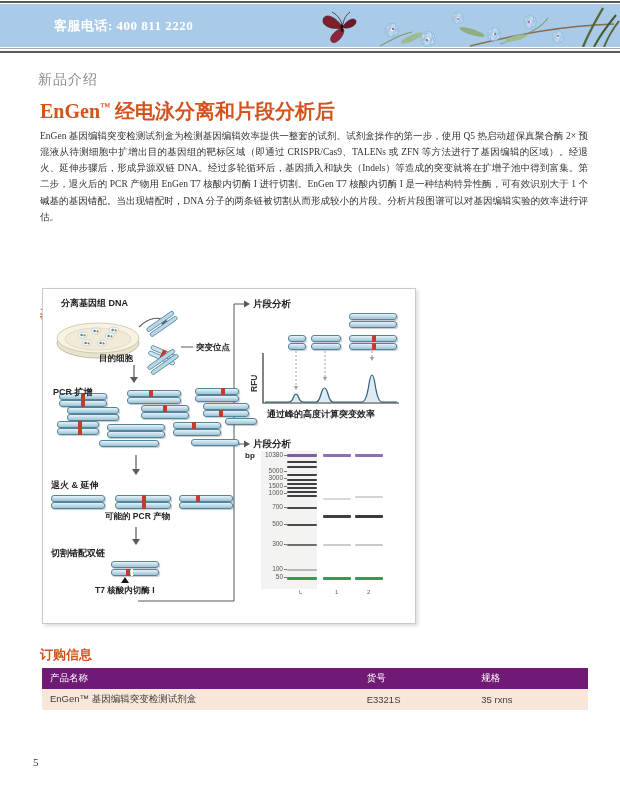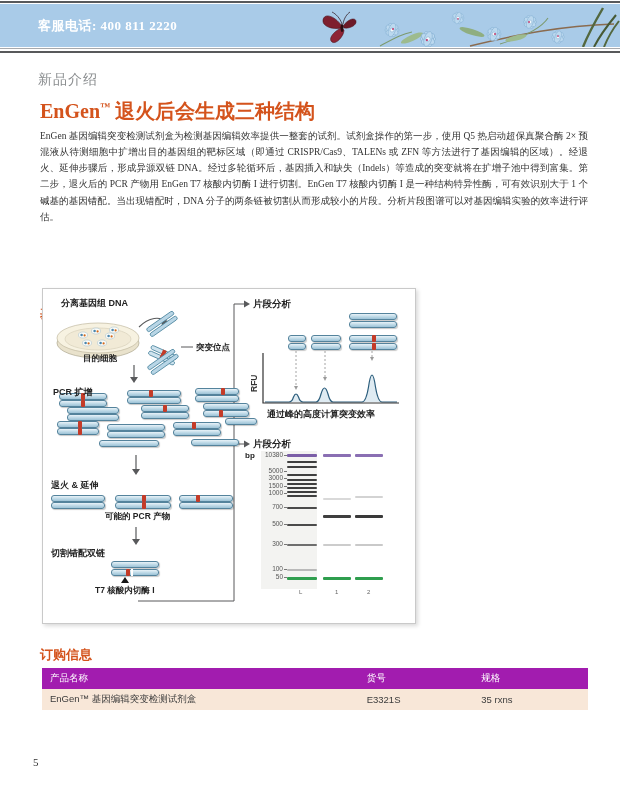--- a/index.html
+++ b/index.html
@@ -6,21 +6,21 @@
     --serif:"Liberation Serif","DejaVu Serif",serif;
     --sans:"Liberation Sans","DejaVu Sans",sans-serif;
     --orange:#d4531c;
   }
   html,body{margin:0;padding:0;background:#fff;}
   .page{position:relative;width:620px;height:786px;background:#fff;overflow:hidden;font-family:var(--serif);}
 
   
   .rule-top{position:absolute;left:0;top:1px;width:620px;height:2px;background:#58595b;}
   .hdr-bar{position:absolute;left:0;top:4px;width:620px;height:43px;background:#a9cbe8;overflow:hidden;}
-  .hdr-phone{position:absolute;left:38px;top:13px;color:#fff;font:bold 13px var(--serif);letter-spacing:.5px;}
+  .hdr-phone{position:absolute;left:54px;top:13px;color:#fff;font:bold 13px var(--serif);letter-spacing:.5px;}
   .rule-a{position:absolute;left:0;top:48px;width:620px;height:1px;background:#a7a9ac;}
   .rule-b{position:absolute;left:0;top:51px;width:620px;height:2px;background:#58595b;}
   .eyebrow{position:absolute;left:38px;top:71px;font:14px var(--serif);color:#8a8d8f;letter-spacing:1px;}
 
   h1.title{position:absolute;left:40px;top:98px;margin:0;font:bold 20px var(--serif);color:var(--orange);}
   h1.title sup{font-size:10px;}
 
   .intro{position:absolute;left:40px;top:128px;width:548px;font:9.5px/1.7 var(--serif);color:#333;text-align:justify;}
   .intro p{margin:0 0 9px 0;}
 
@@ -45,21 +45,21 @@
   .gel .bg{position:absolute;left:0;top:2px;width:56px;height:138px;background:#f3f3f1;}
   .gl{position:absolute;width:22px;text-align:right;font:6.5px var(--sans);color:#555;}
   .gt{position:absolute;left:23px;width:3px;height:1px;background:#777;}
   .band{position:absolute;border-radius:1px;}
   .lane-lb{position:absolute;top:140px;font:6px var(--sans);color:#666;}
 
   .fig-caption{position:absolute;left:420px;top:566px;width:188px;font:italic 8.5px/1.55 var(--serif);color:#4c4c4c;}
 
   .order-heading{position:absolute;left:40px;top:646px;font:bold 13px var(--serif);color:var(--orange);}
   table.order{position:absolute;left:42px;top:668px;width:546px;border-collapse:collapse;font-family:var(--sans);}
-  table.order th{background:#a21caf;color:#fff;font-weight:normal;font-size:9.5px;text-align:left;padding:4px 8px;}
+  table.order th{background:#701a75;color:#fff;font-weight:normal;font-size:9.5px;text-align:left;padding:4px 8px;}
   table.order td{background:#f8e7d8;color:#3c3c3c;font-size:9.5px;text-align:left;padding:4px 8px;}
 
   .pageno{position:absolute;left:33px;top:756px;font:11px var(--serif);color:#333;}
 </style>
 </head>
 <body>
 
 <div class="page">
 
   <div class="rule-top"></div>
@@ -144,21 +144,21 @@
           </g>
       </g>
     </svg>
     <div class="hdr-phone">客服电话: 400 811 2220</div>
   </div>
   <div class="rule-a"></div>
   <div class="rule-b"></div>
 
   <div class="eyebrow">新品介绍</div>
 
-  <h1 class="title"><span>EnGen</span><sup>™</sup><span> 退火后会生成三种结构</span></h1>
+  <h1 class="title"><span>EnGen</span><sup>™</sup><span> 经电泳分离和片段分析后</span></h1>
 
   <div class="intro">
     <p>EnGen 基因编辑突变检测试剂盒为检测基因编辑效率提供一整套的试剂。试剂盒操作的第一步，使用 Q5 热启动超保真聚合酶 2× 预混液从待测细胞中扩增出目的基因组的靶标区域（即通过 CRISPR/Cas9、TALENs 或 ZFN 等方法进行了基因编辑的区域）。经退火、延伸步骤后，形成异源双链 DNA。经过多轮循环后，基因插入和缺失（Indels）等造成的突变就将在扩增子池中得到富集。第二步，退火后的 PCR 产物用 EnGen T7 核酸内切酶 I 进行切割。EnGen T7 核酸内切酶 I 是一种结构特异性酶，可有效识别大于 1 个碱基的基因错配。当出现错配时，DNA 分子的两条链被切割从而形成较小的片段。分析片段图谱可以对基因编辑实验的效率进行评估。</p>
   </div>
 
   <div class="fig-heading">基因编辑突变检测试剂盒实验流程综述</div>
 
   <div class="figbox">
     <svg class="layer" width="372" height="334" viewBox="0 0 372 334">
 
@@ -240,21 +240,21 @@
         <line x1="253" y1="62" x2="253" y2="97" stroke="#9a9a9a" stroke-width=".9" stroke-dasharray="2 2"></line>
           <polygon points="251,97 255,97 253,101" fill="#9a9a9a"></polygon>
         <line x1="282" y1="62" x2="282" y2="88" stroke="#9a9a9a" stroke-width=".9" stroke-dasharray="2 2"></line>
           <polygon points="280,88 284,88 282,92" fill="#9a9a9a"></polygon>
         <line x1="329" y1="62" x2="329" y2="68" stroke="#9a9a9a" stroke-width=".9" stroke-dasharray="2 2"></line>
           <polygon points="327,68 331,68 329,72" fill="#9a9a9a"></polygon>
       </g>
     </svg>
 
     <span class="lbl" style="left:18px;top:8px">分离基因组 DNA</span>
-    <span class="lbl sm" style="left:40px;top:64px">目的细胞</span>
+    <span class="lbl sm" style="left:56px;top:64px">目的细胞</span>
     <span class="lbl sm" style="left:153px;top:53px">突变位点</span>
     <span class="lbl" style="left:10px;top:97px">PCR 扩增</span>
     <span class="lbl" style="left:8px;top:190px">退火 &amp; 延伸</span>
     <span class="lbl sm" style="left:62px;top:222px">可能的 PCR 产物</span>
     <span class="lbl" style="left:8px;top:258px">切割错配双链</span>
     <span class="lbl sm" style="left:52px;top:296px">T7 核酸内切酶 I</span>
 
     <span class="lbl" style="left:210px;top:9px;font-size:9.5px">片段分析</span>
     <span class="rfu">RFU</span>
     <span class="lbl" style="left:224px;top:119px">通过峰的高度计算突变效率</span>

